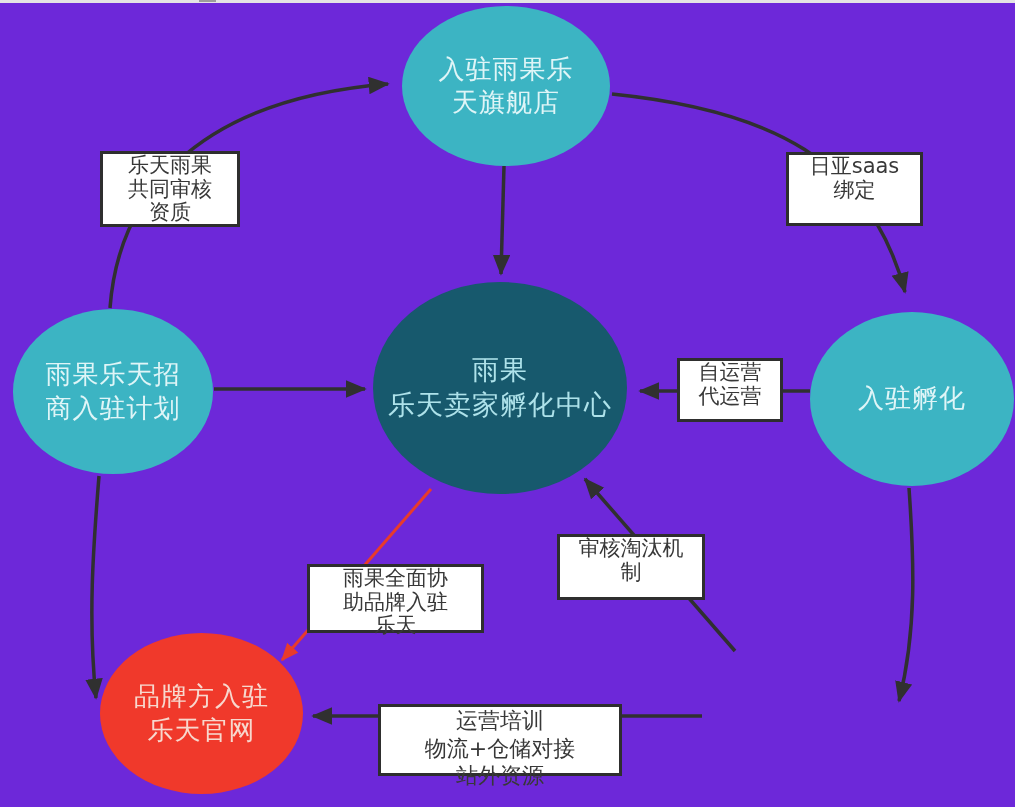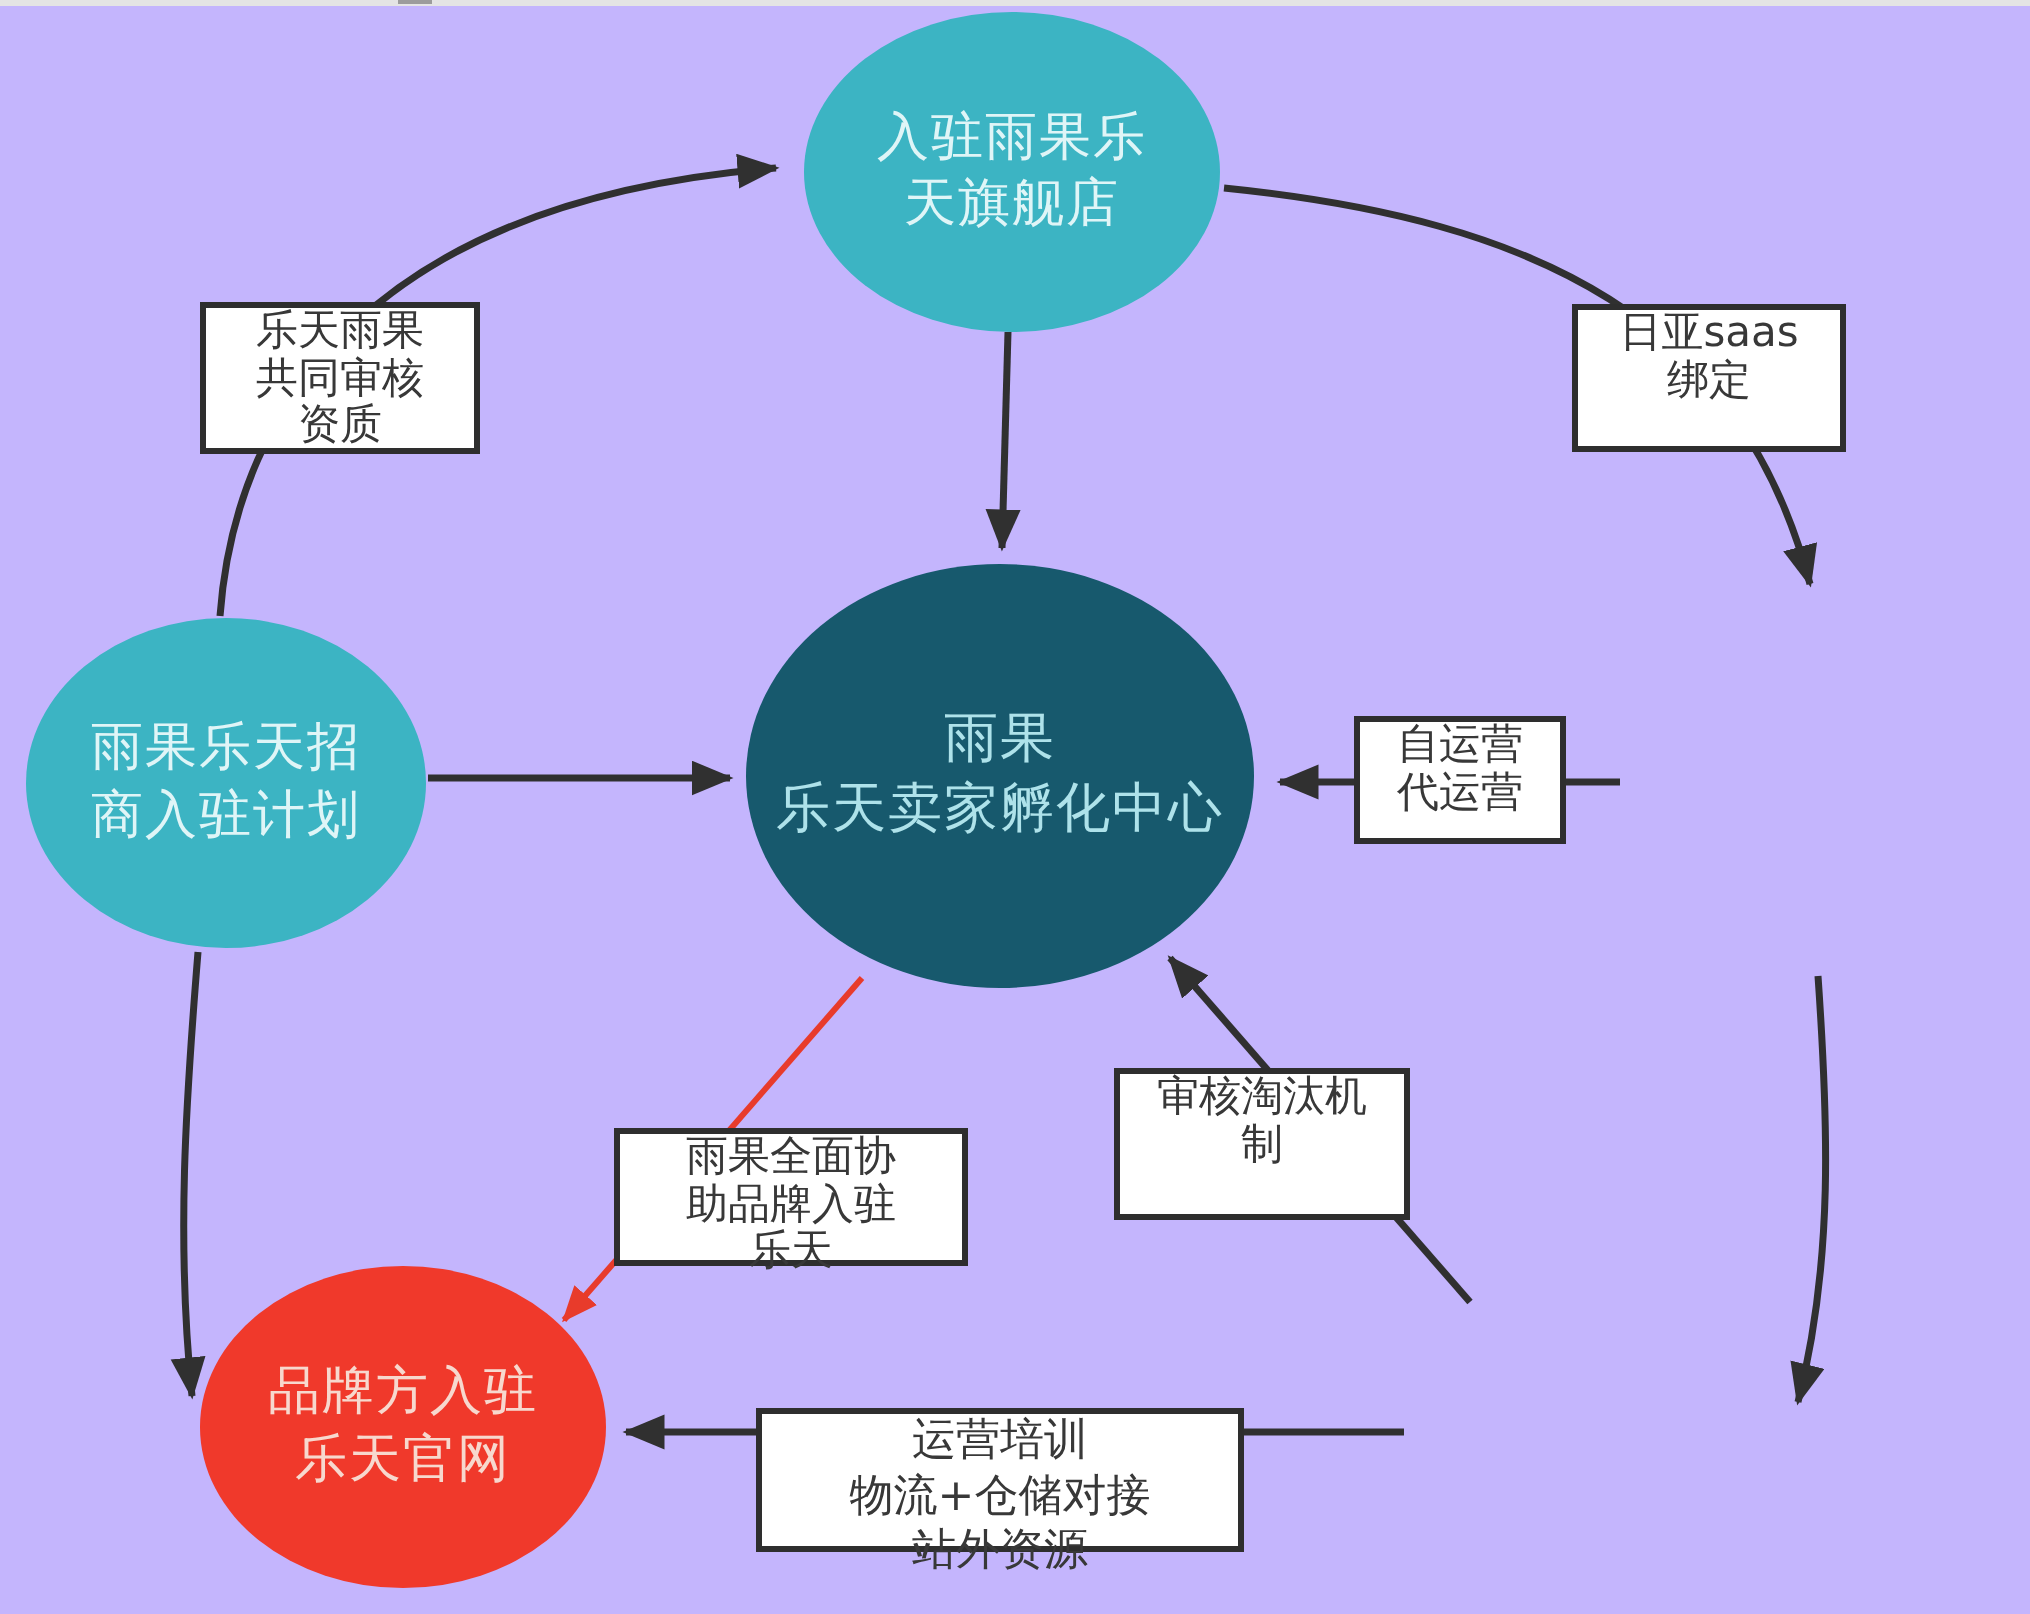--- a/index.html
+++ b/index.html
@@ -1,17 +1,17 @@
 <!DOCTYPE html>
 <html><head>
 <meta charset="utf-8">
 <style>
   html,body{margin:0;padding:0;background:#ffffff;}
   #canvas{
-    position:relative;width:1015px;height:807px;background:#c4b5fd;overflow:hidden;
+    position:relative;width:1015px;height:807px;background:#6d28d9;overflow:hidden;
     font-family:"DejaVu Sans","Liberation Sans",sans-serif;
   }
   .top-edge{position:absolute;left:0;top:0;width:1015px;height:3px;background:#e4e4e4;z-index:0;}
   .top-edge-dark{position:absolute;left:199px;top:0;width:17px;height:2px;background:#9c9c9c;z-index:0;}
 
   .node{
     position:absolute;border-radius:50%;box-sizing:border-box;
     display:flex;align-items:center;justify-content:center;
     text-align:center;white-space:pre-line;z-index:1;
     font-size:26px;line-height:1.28;letter-spacing:1px;
@@ -34,21 +34,21 @@
     display:flex;justify-content:center;
     text-align:center;white-space:pre-line;z-index:3;
     color:#383838;font-size:21px;line-height:1.12;
   }
   .lbl-lg{font-size:22px;line-height:1.25;}
 
   #lbl-joint-audit        {left:100px;top:151px;width:140px;height:76px;}
   #lbl-saas-binding       {left:786px;top:152px;width:137px;height:74px;}
   #lbl-operation-mode     {left:677px;top:358px;width:106px;height:64px;}
   #lbl-brand-assist       {left:307px;top:564px;width:177px;height:69px;}
-  #lbl-elimination        {left:557px;top:534px;width:148px;height:76px;}
+  #lbl-elimination        {left:557px;top:534px;width:148px;height:66px;}
   #lbl-training-resources {left:378px;top:704px;width:244px;height:72px;}
 </style>
 </head>
 <body>
 
 <div id="canvas">
 
   <div class="top-edge"></div>
   <div class="top-edge-dark"></div>
 
@@ -56,20 +56,23 @@
     <span>入驻雨果乐
 天旗舰店</span>
   </div>
   <div class="node dark" id="node-center">
     <span>雨果
 乐天卖家孵化中心</span>
   </div>
   <div class="node teal" id="node-merchant-plan">
     <span>雨果乐天招
 商入驻计划</span>
+  </div>
+  <div class="node teal" id="node-incubation">
+    <span>入驻孵化</span>
   </div>
   <div class="node red" id="node-brand-entry">
     <span>品牌方入驻
 乐天官网</span>
   </div>
 
   <svg id="arrows" width="1015" height="807" viewBox="0 0 1015 807">
     <defs>
       <marker id="ah-dark" markerWidth="8" markerHeight="6" refX="5.5" refY="2.5" orient="auto" markerUnits="strokeWidth">
         <path d="M0,0 L6,2.5 L0,5 Z" fill="#303030"></path>

